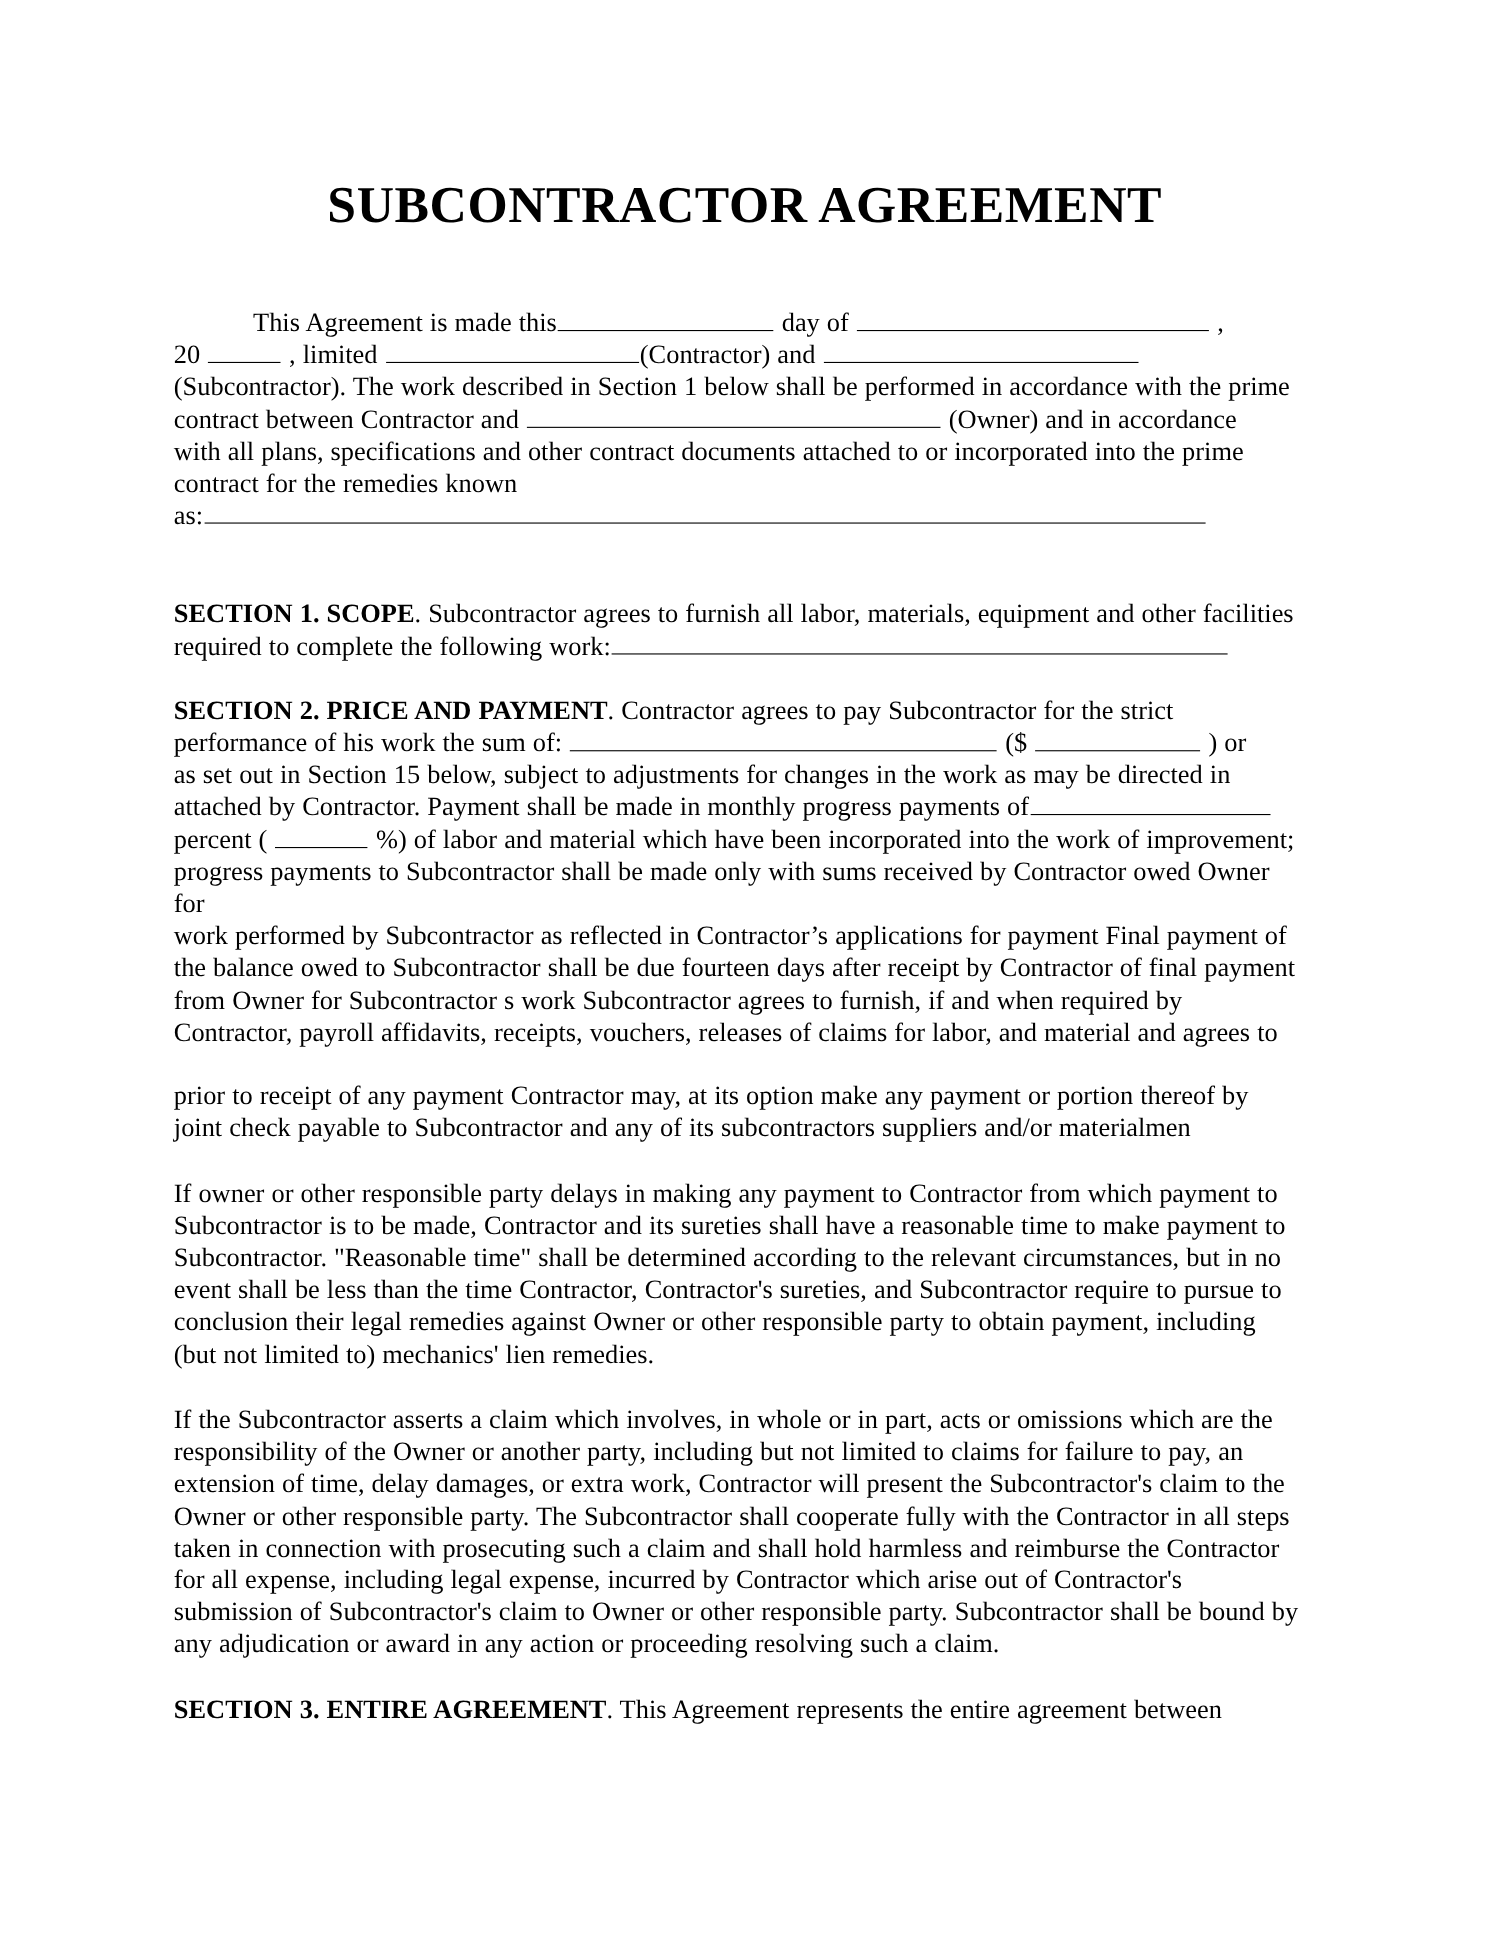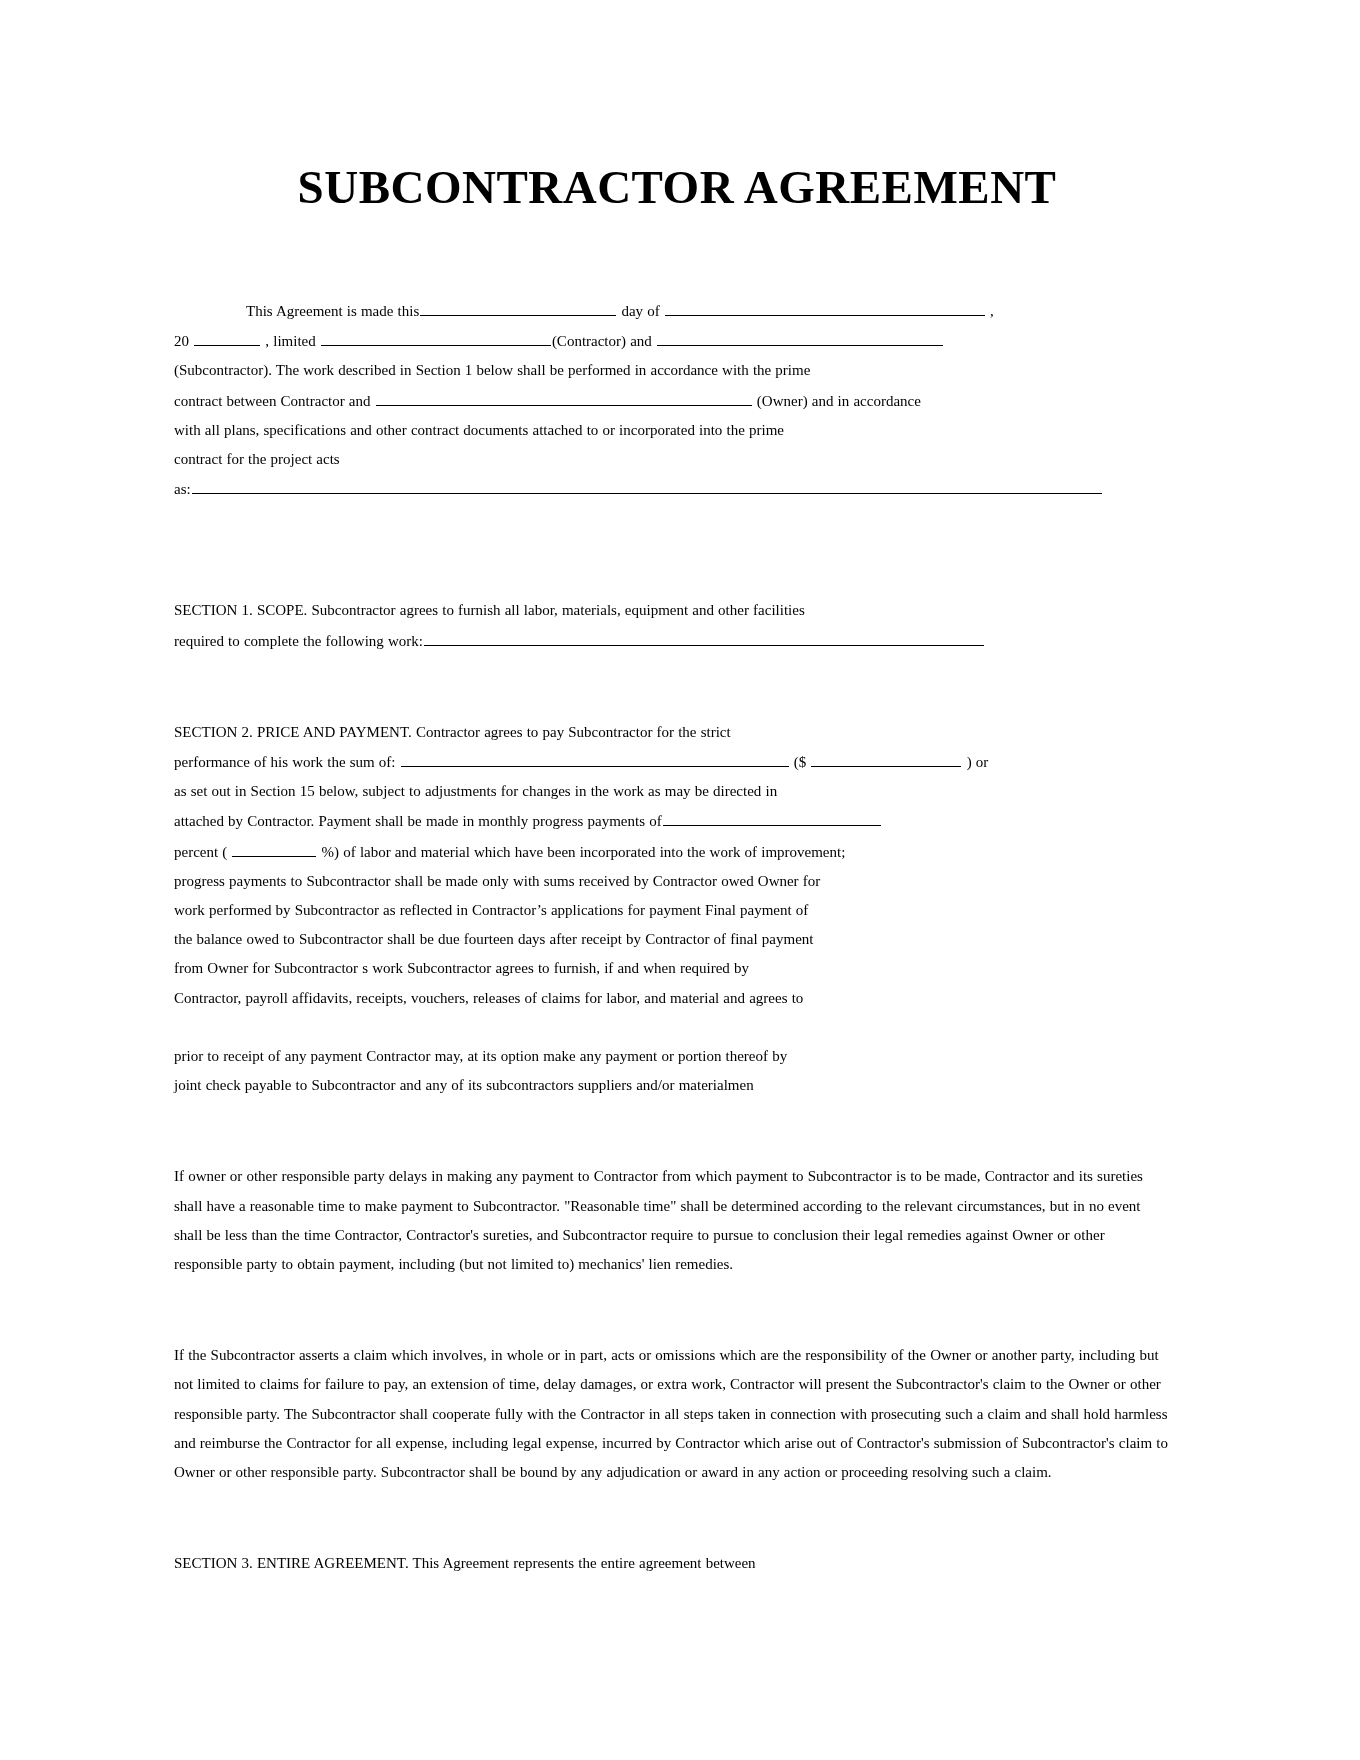--- a/index.html
+++ b/index.html
@@ -32,29 +32,29 @@
     font-family: "Liberation Serif", serif;
     font-weight: bold;
     font-size: 47px;
     letter-spacing: 0.5px;
     text-align: center;
     margin: 0 0 0 0;
     padding-left: 10px;
   }
   .gap-after-title { height: 66px; }
   .para {
-    font-size: 15px;
+    font-size: 24px;
     line-height: 29.2px;
     text-align: left;
-    margin: 16px;
+    margin: 0;
     word-spacing: 0.4px;
   }
   .spacer-md { height: 30px; }
   .indent { display: inline-block; width: 72px; }
-  .bold { font-weight: normal; text-align: center; }
+  .bold { font-weight: bold; text-align: center; }
   .fill {
     display: inline-block;
     border-bottom: 1.4px solid #000;
     height: 19px;
     vertical-align: baseline;
     margin: 0 1px;
   }
   .f1 { width: 196px; }
   .f2 { width: 320px; }
   .f3 { width: 66px; }
@@ -78,21 +78,21 @@
     <h1 class="doc-title">SUBCONTRACTOR AGREEMENT</h1>
 
     <div class="gap-after-title"></div>
 
     <p class="para">
       <span class="indent"></span><span>This Agreement is made this</span><span class="fill f1"></span> <span>day of</span> <span class="fill f2"></span> <span>,</span><br>
       <span>20</span> <span class="fill f3"></span> <span>, limited</span> <span class="fill f4"></span><span>(Contractor) and</span> <span class="fill f5"></span><br>
       <span>(Subcontractor).  The work described in Section 1 below shall be performed in accordance with the prime</span><br>
       <span>contract between Contractor and</span> <span class="fill f6"></span> <span>(Owner) and in accordance</span><br>
       <span>with all plans, specifications and other contract documents attached to or incorporated into the prime</span><br>
-      <span>contract for the project acts</span><br>
+      <span>contract for the remedies known</span><br>
       <span>as:</span><span class="fill f7"></span>
     </p>
 
     <div class="spacer-md"></div>
 
 
     <div class="spacer-md"></div>
 
     <p class="para">
       <span class="bold">SECTION 1. SCOPE</span><span>. Subcontractor agrees to furnish all labor, materials, equipment and other facilities</span><br>

